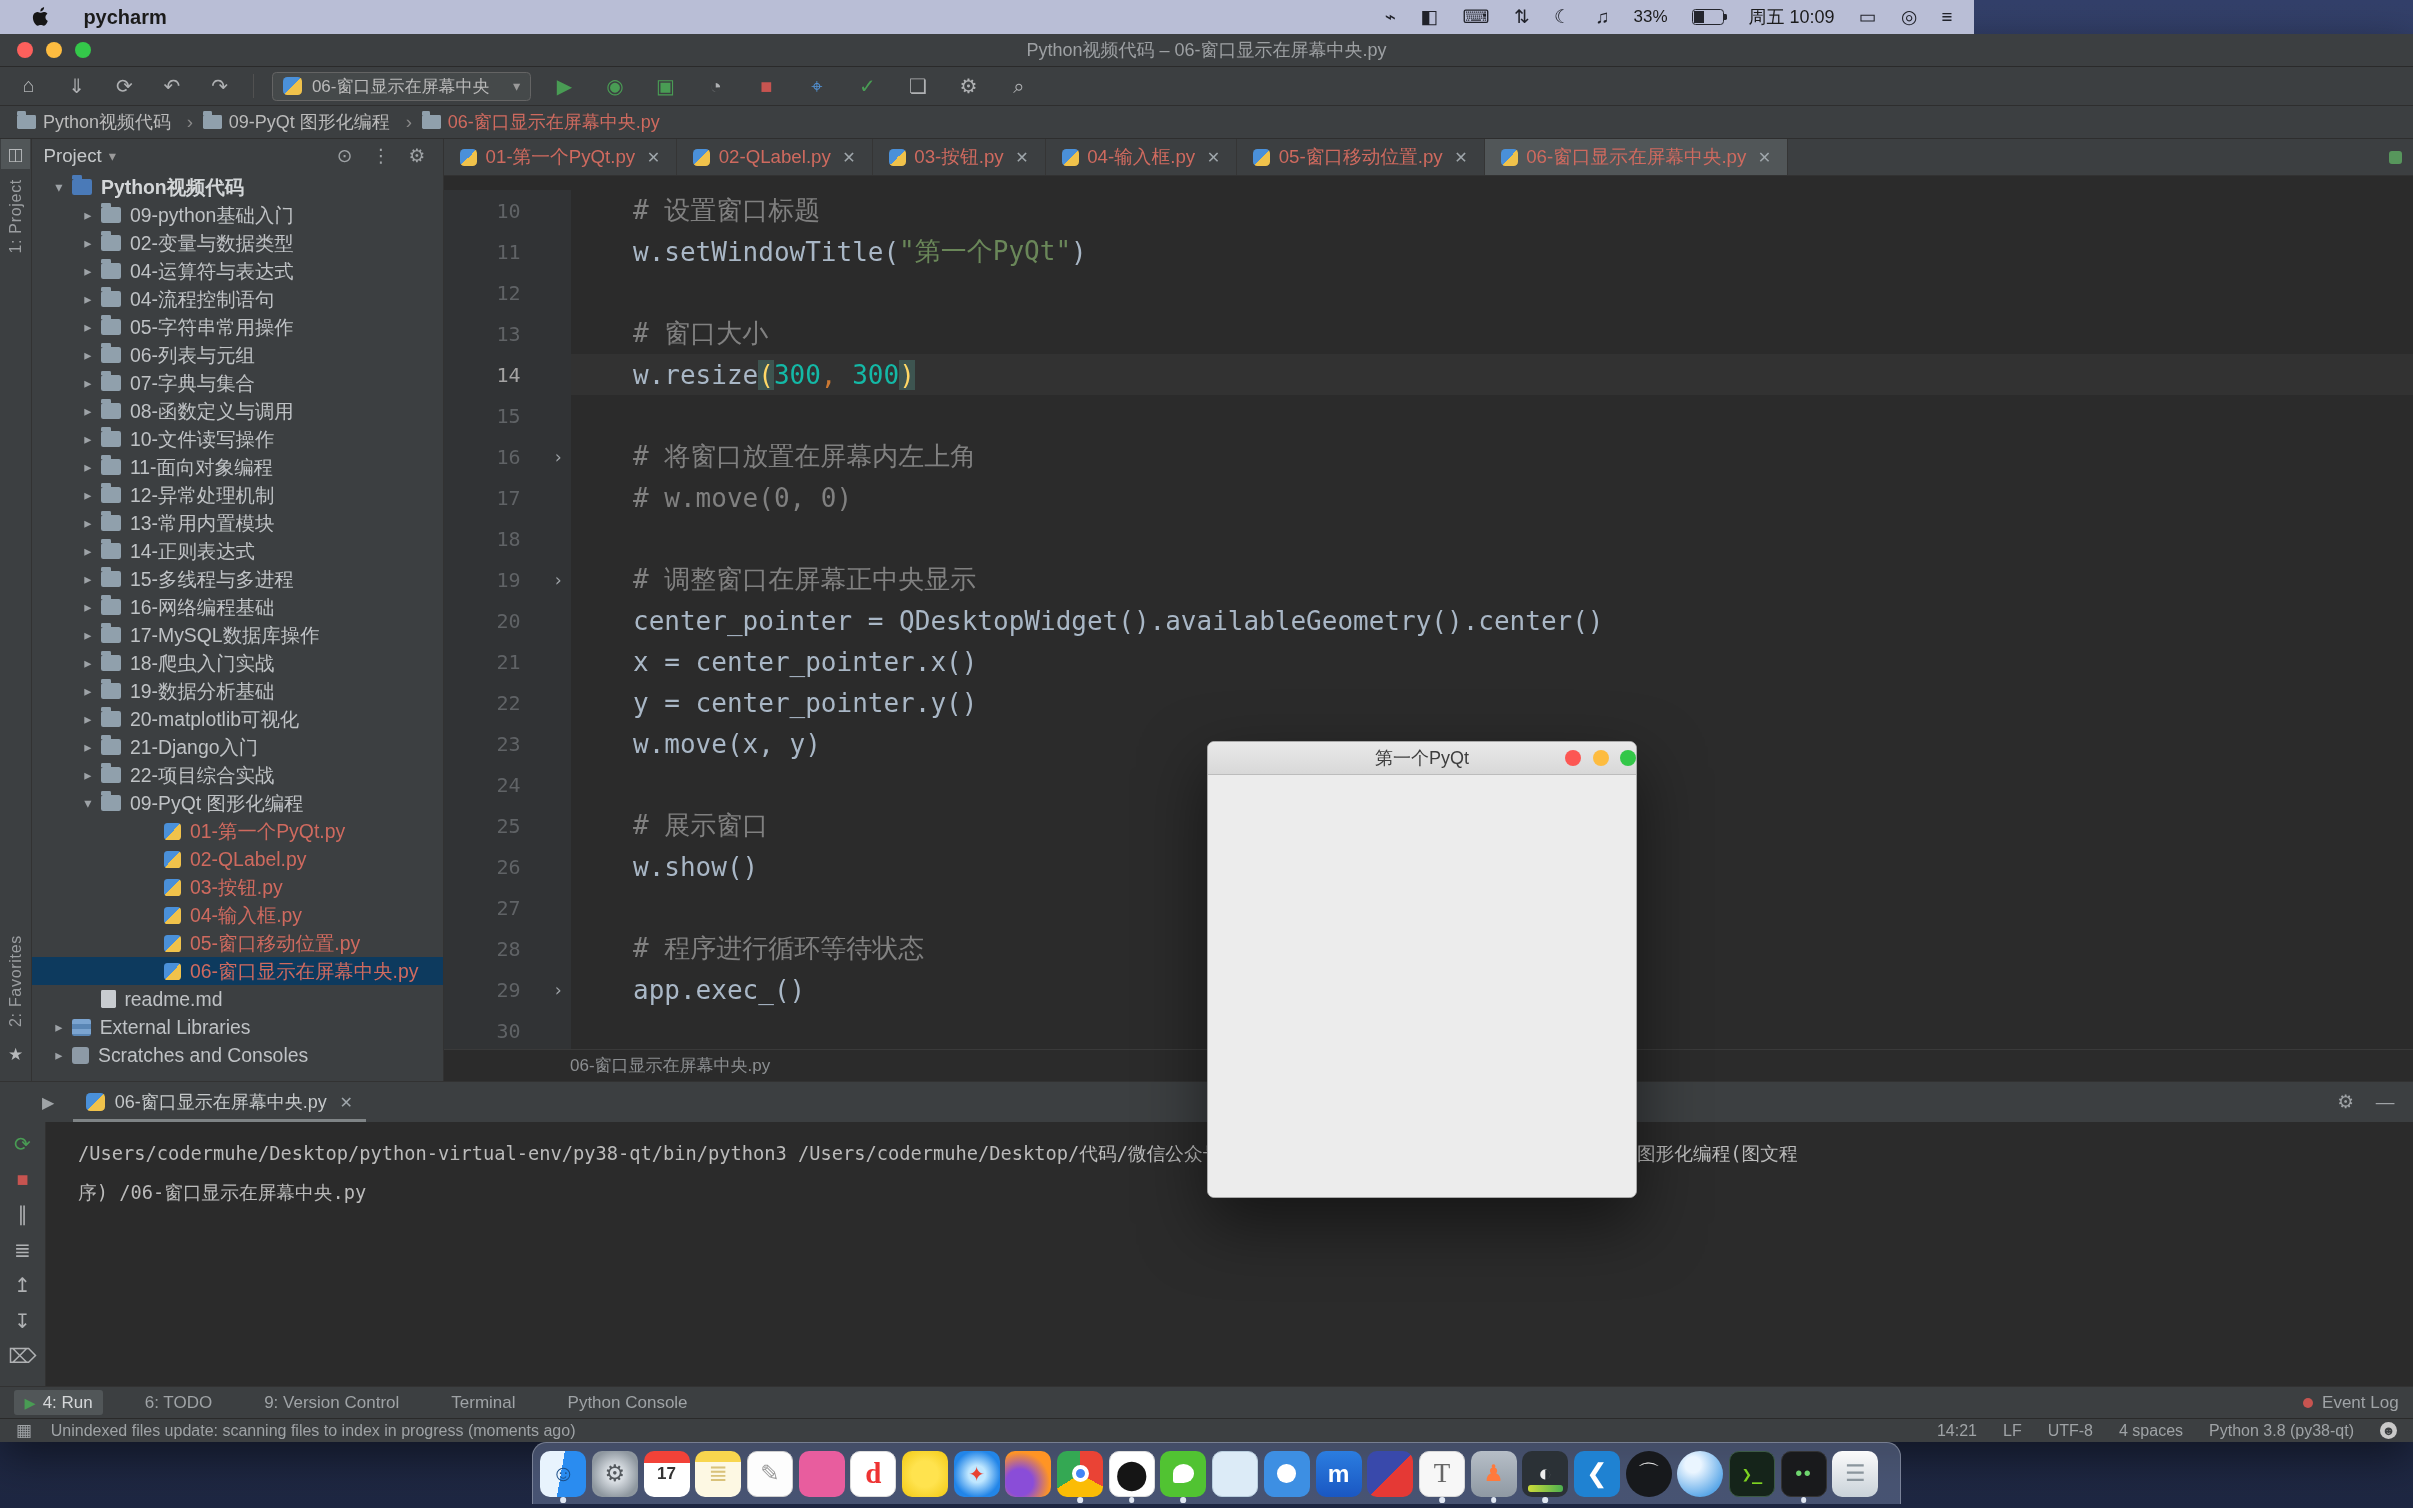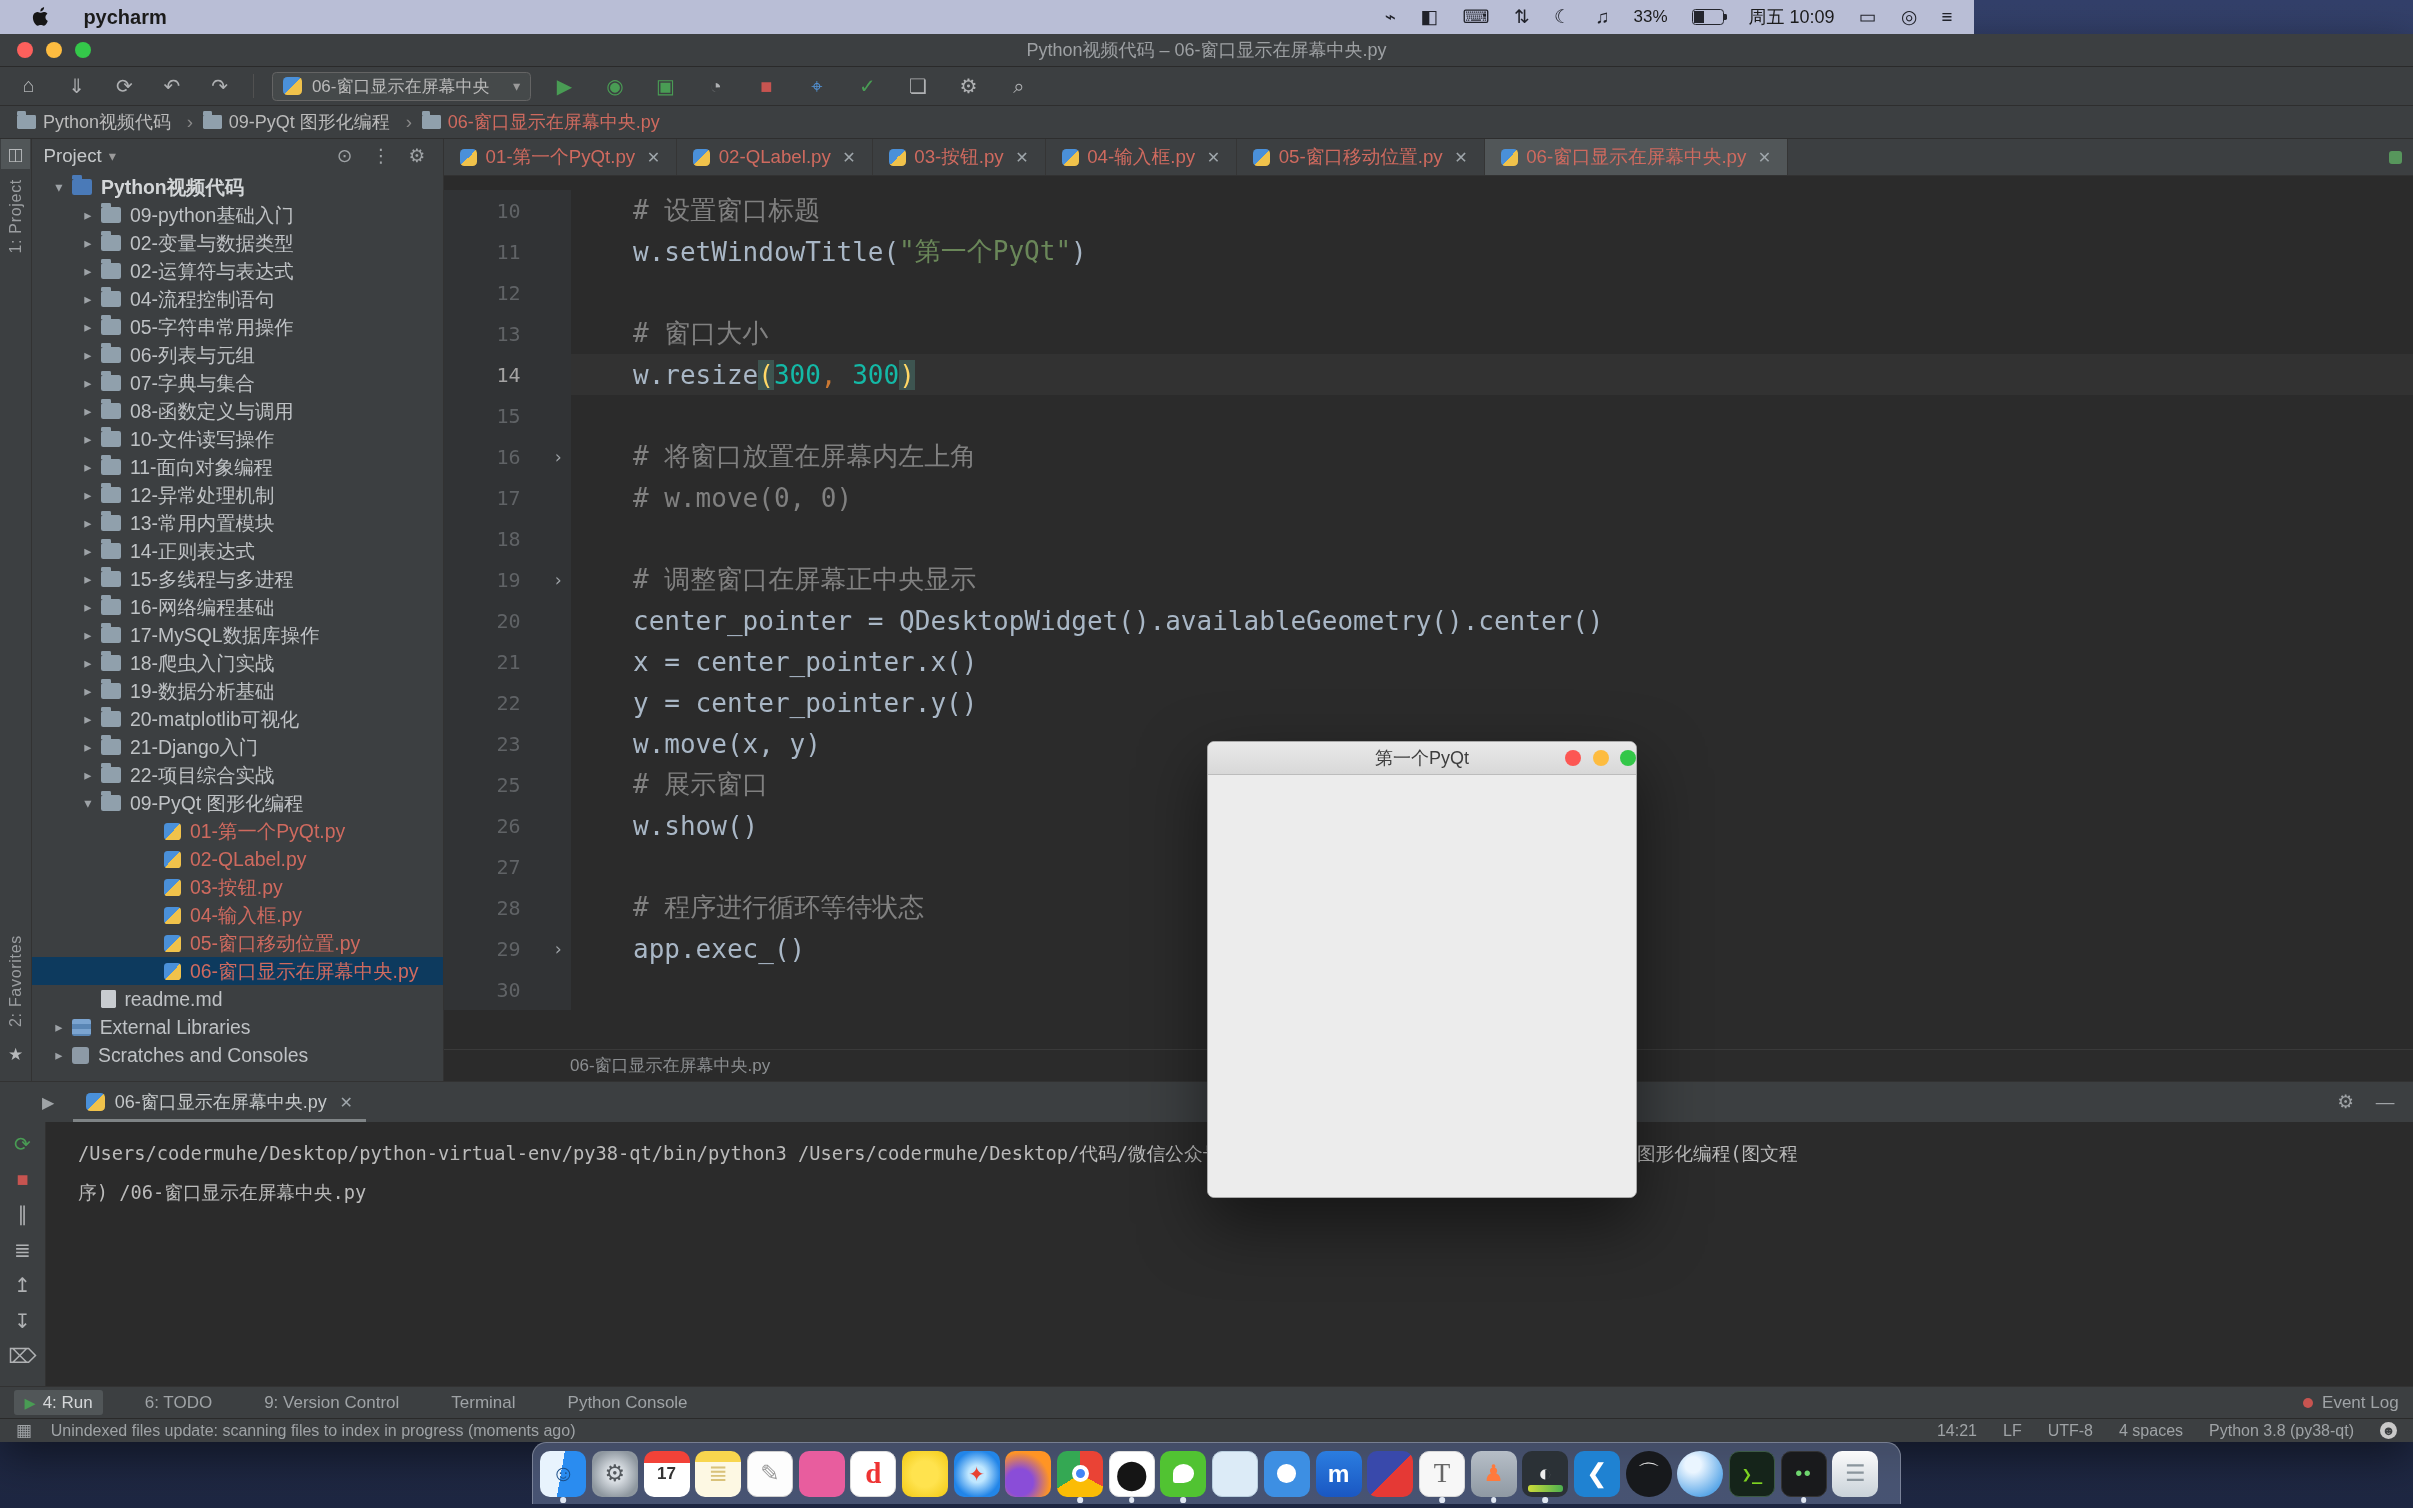--- a/index.html
+++ b/index.html
@@ -298,21 +298,21 @@
               <span class="t-label">09-python基础入门</span>
             </div>
             <div class="trow" data-kind="folder" data-lv="1">
               <span class="arrow">▸</span>
               <span class="ticon"></span>
               <span class="t-label">02-变量与数据类型</span>
             </div>
             <div class="trow" data-kind="folder" data-lv="1">
               <span class="arrow">▸</span>
               <span class="ticon"></span>
-              <span class="t-label">02-运算符与表达式</span>
+              <span class="t-label">04-运算符与表达式</span>
             </div>
             <div class="trow" data-kind="folder" data-lv="1">
               <span class="arrow">▸</span>
               <span class="ticon"></span>
               <span class="t-label">04-流程控制语句</span>
             </div>
             <div class="trow" data-kind="folder" data-lv="1">
               <span class="arrow">▸</span>
               <span class="ticon"></span>
               <span class="t-label">05-字符串常用操作</span>
@@ -582,20 +582,27 @@
               <span data-c="plain">y = center_pointer.y()</span></span>
             </div>
             <div class="crow">
               <span class="ln">23</span>
               <span class="fold"></span>
               <span class="ctext">
                 
               <span data-c="plain">w.move(x, y)</span></span>
             </div>
             <div class="crow">
+              <span class="ln">24</span>
+              <span class="fold"></span>
+              <span class="ctext">
+                
+              </span>
+            </div>
+            <div class="crow">
               <span class="ln">25</span>
               <span class="fold"></span>
               <span class="ctext">
                 
               <span data-c="comment"># 展示窗口</span></span>
             </div>
             <div class="crow">
               <span class="ln">26</span>
               <span class="fold"></span>
               <span class="ctext">

